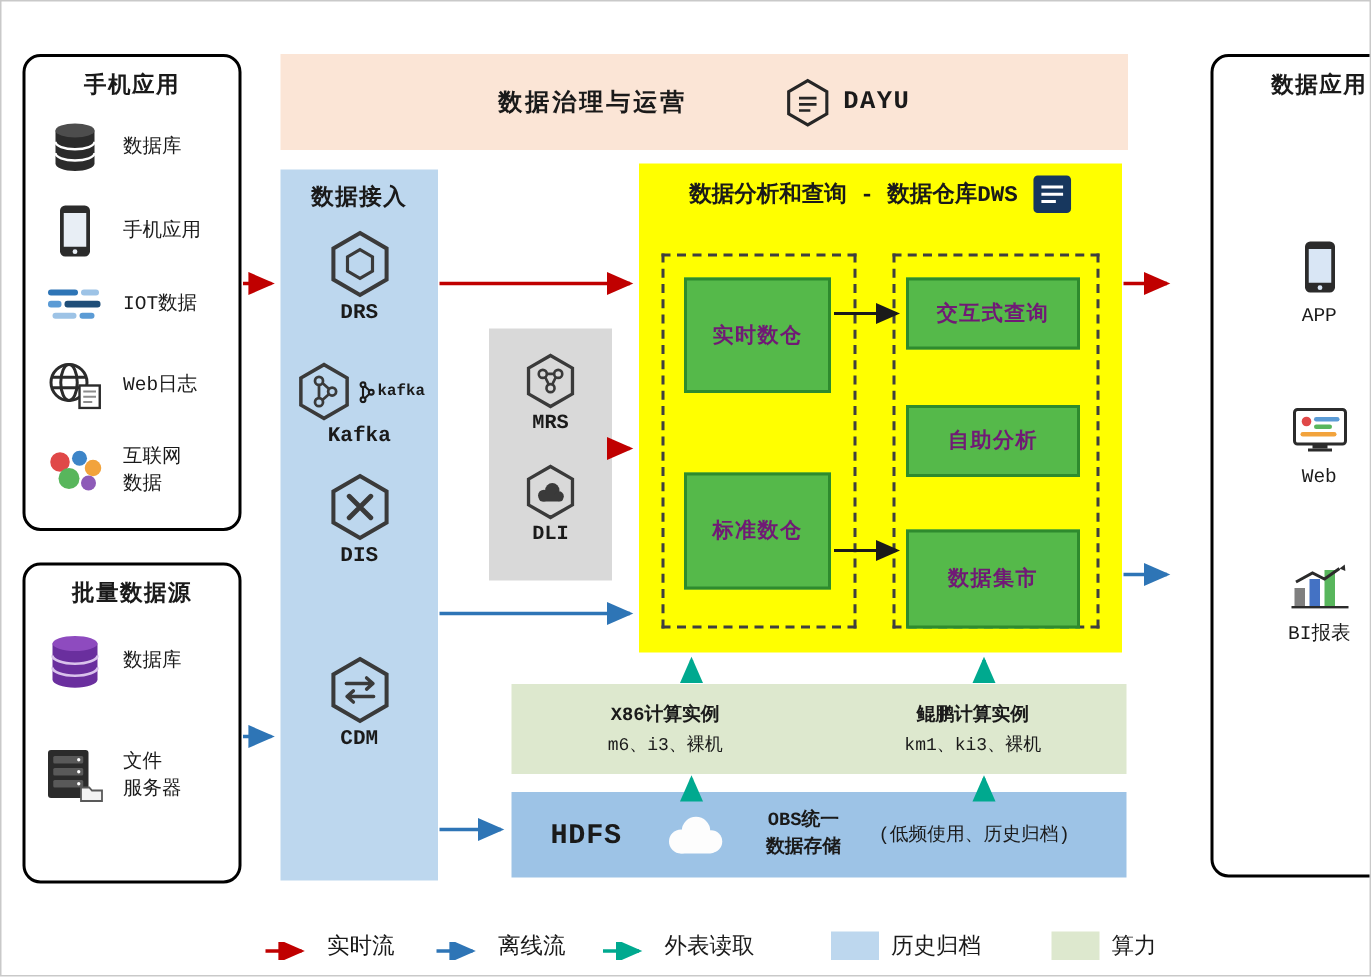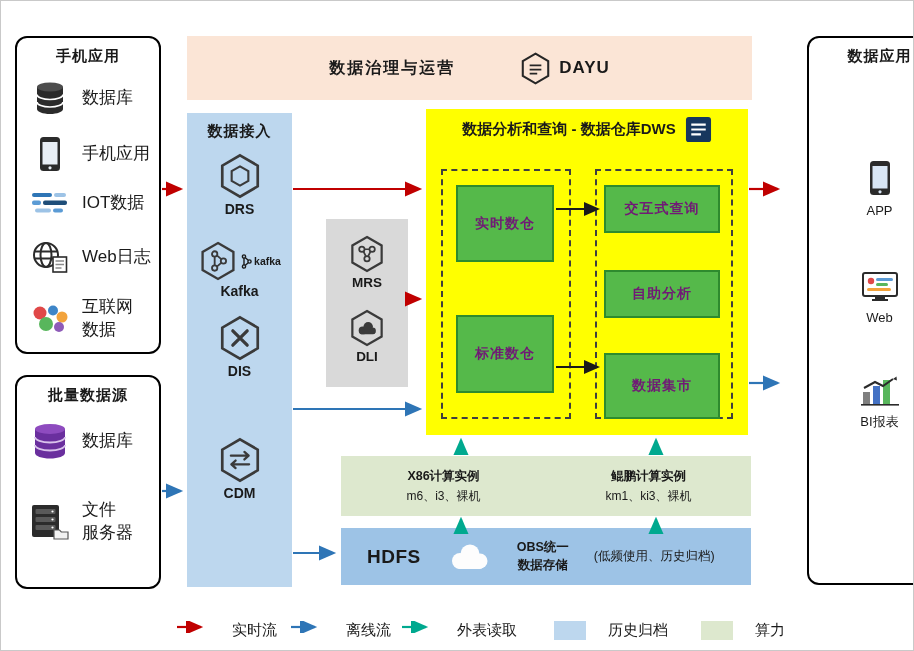--- a/index.html
+++ b/index.html
@@ -1,18 +1,18 @@
 <!DOCTYPE html>
 <html style="--c-realtime_flow: #c00000; --c-offline_flow: #2e75b6; --c-external_read: #00a98f; --c-archive: #bdd7ee; --c-compute: #dde8ce; --c-banner_bg: #fbe5d6; --c-access_bg: #bdd7ee; --c-middleware_bg: #d9d9d9; --c-dws_bg: #ffff00; --c-green_box: #55b94a; --c-green_box_border: #2e8b2e; --c-storage_bg: #9dc3e6;"><head>
 <meta charset="utf-8">
 <style>
   *{margin:0;padding:0;box-sizing:border-box}
   body{background:#fff}
   .canvas{position:relative;width:914px;height:651px;background:#fff;border:1px solid #c9c9c9;
-          font-family:Liberation Sans, sans-serif;color:#1a1a1a;overflow:hidden}
+          font-family:Liberation Mono, monospace;color:#1a1a1a;overflow:hidden}
   .abs{position:absolute}
 
   
   .p-banner{left:186px;top:35px;width:565px;height:64px;background:var(--c-banner_bg,#fbe5d6);
             display:flex;align-items:center;justify-content:center;gap:64px}
   .p-rt{left:14px;top:35px;width:146px;height:318px}
   .p-bt{left:14px;top:374px;width:146px;height:214px}
   .p-access{left:186px;top:112px;width:105px;height:474px;background:var(--c-access_bg,#bdd7ee)}
   .p-gray{left:325px;top:218px;width:82px;height:168px;background:var(--c-middleware_bg,#d9d9d9)}
   .p-dws{left:425px;top:108px;width:322px;height:326px;background:var(--c-dws_bg,#ffff00)}
@@ -27,21 +27,21 @@
                font-weight:bold;font-size:15px;letter-spacing:1px}
 
   
   .banner-title{font-weight:bold;font-size:16px;letter-spacing:2px}
   .dayu{display:flex;align-items:center;gap:7px}
   .dayu-text{font-weight:bold;font-size:17px;letter-spacing:1px}
 
   
   .src-item{position:absolute;left:10px;width:128px;display:flex;align-items:center;gap:9px}
   .ic{width:46px;display:flex;justify-content:center;flex:none}
-  .src-label{font-size:17px;white-space:pre-line;line-height:1.35}
+  .src-label{font-size:13px;white-space:pre-line;line-height:1.35}
   .rt-i0{top:42px}.rt-i1{top:98px}.rt-i2{top:152px}.rt-i3{top:203px}.rt-i4{top:258px}
   .bt-i0{top:44px}.bt-i1{top:122px}
 
   
   .svc{position:absolute;left:0;width:100%;text-align:center}
   .svc svg{display:block;margin:0 auto}
   .svc-label{font-weight:bold;font-size:14px;margin-top:2px}
   .svc-drs{top:40px}.svc-kafka{top:128px}.svc-dis{top:202px}.svc-cdm{top:324px}
   .kafka-row{display:flex;align-items:center;justify-content:center;gap:3px}
   .kafka-row svg{margin:0}
@@ -74,21 +74,21 @@
   .obs-label{font-weight:bold;font-size:12.5px;white-space:pre-line;text-align:center;line-height:1.4}
   .storage-note{font-size:12.5px}
 
   
   .app-item{position:absolute;left:0;width:100%;text-align:center}
   .app-item svg{display:block;margin:0 auto}
   .app-label{font-size:13px;margin-top:7px}
   .ap-i0{top:122px}.ap-i1{top:233px}.ap-i2{top:336px}
 
   
-  .leg-item{position:absolute;top:8px;display:flex;align-items:flex-start;gap:22px}
+  .leg-item{position:absolute;top:8px;display:flex;align-items:flex-end;gap:8px}
   .leg-label{font-size:15px}
   .lg0{left:175px}.lg1{left:289px}.lg2{left:400px}.lg3{left:553px}.lg4{left:700px}
   .swatch{width:32px;height:19px}
   .sw-archive{background:var(--c-archive,#bdd7ee)}
   .sw-compute{background:var(--c-compute,#dde8ce)}
 
   
   .arrows{position:absolute;left:0;top:0;pointer-events:none;z-index:6}
   .s-red{stroke:var(--c-realtime_flow,#c00000);stroke-width:2.2;fill:none}
   .s-blue{stroke:var(--c-offline_flow,#2e75b6);stroke-width:2.2;fill:none}

